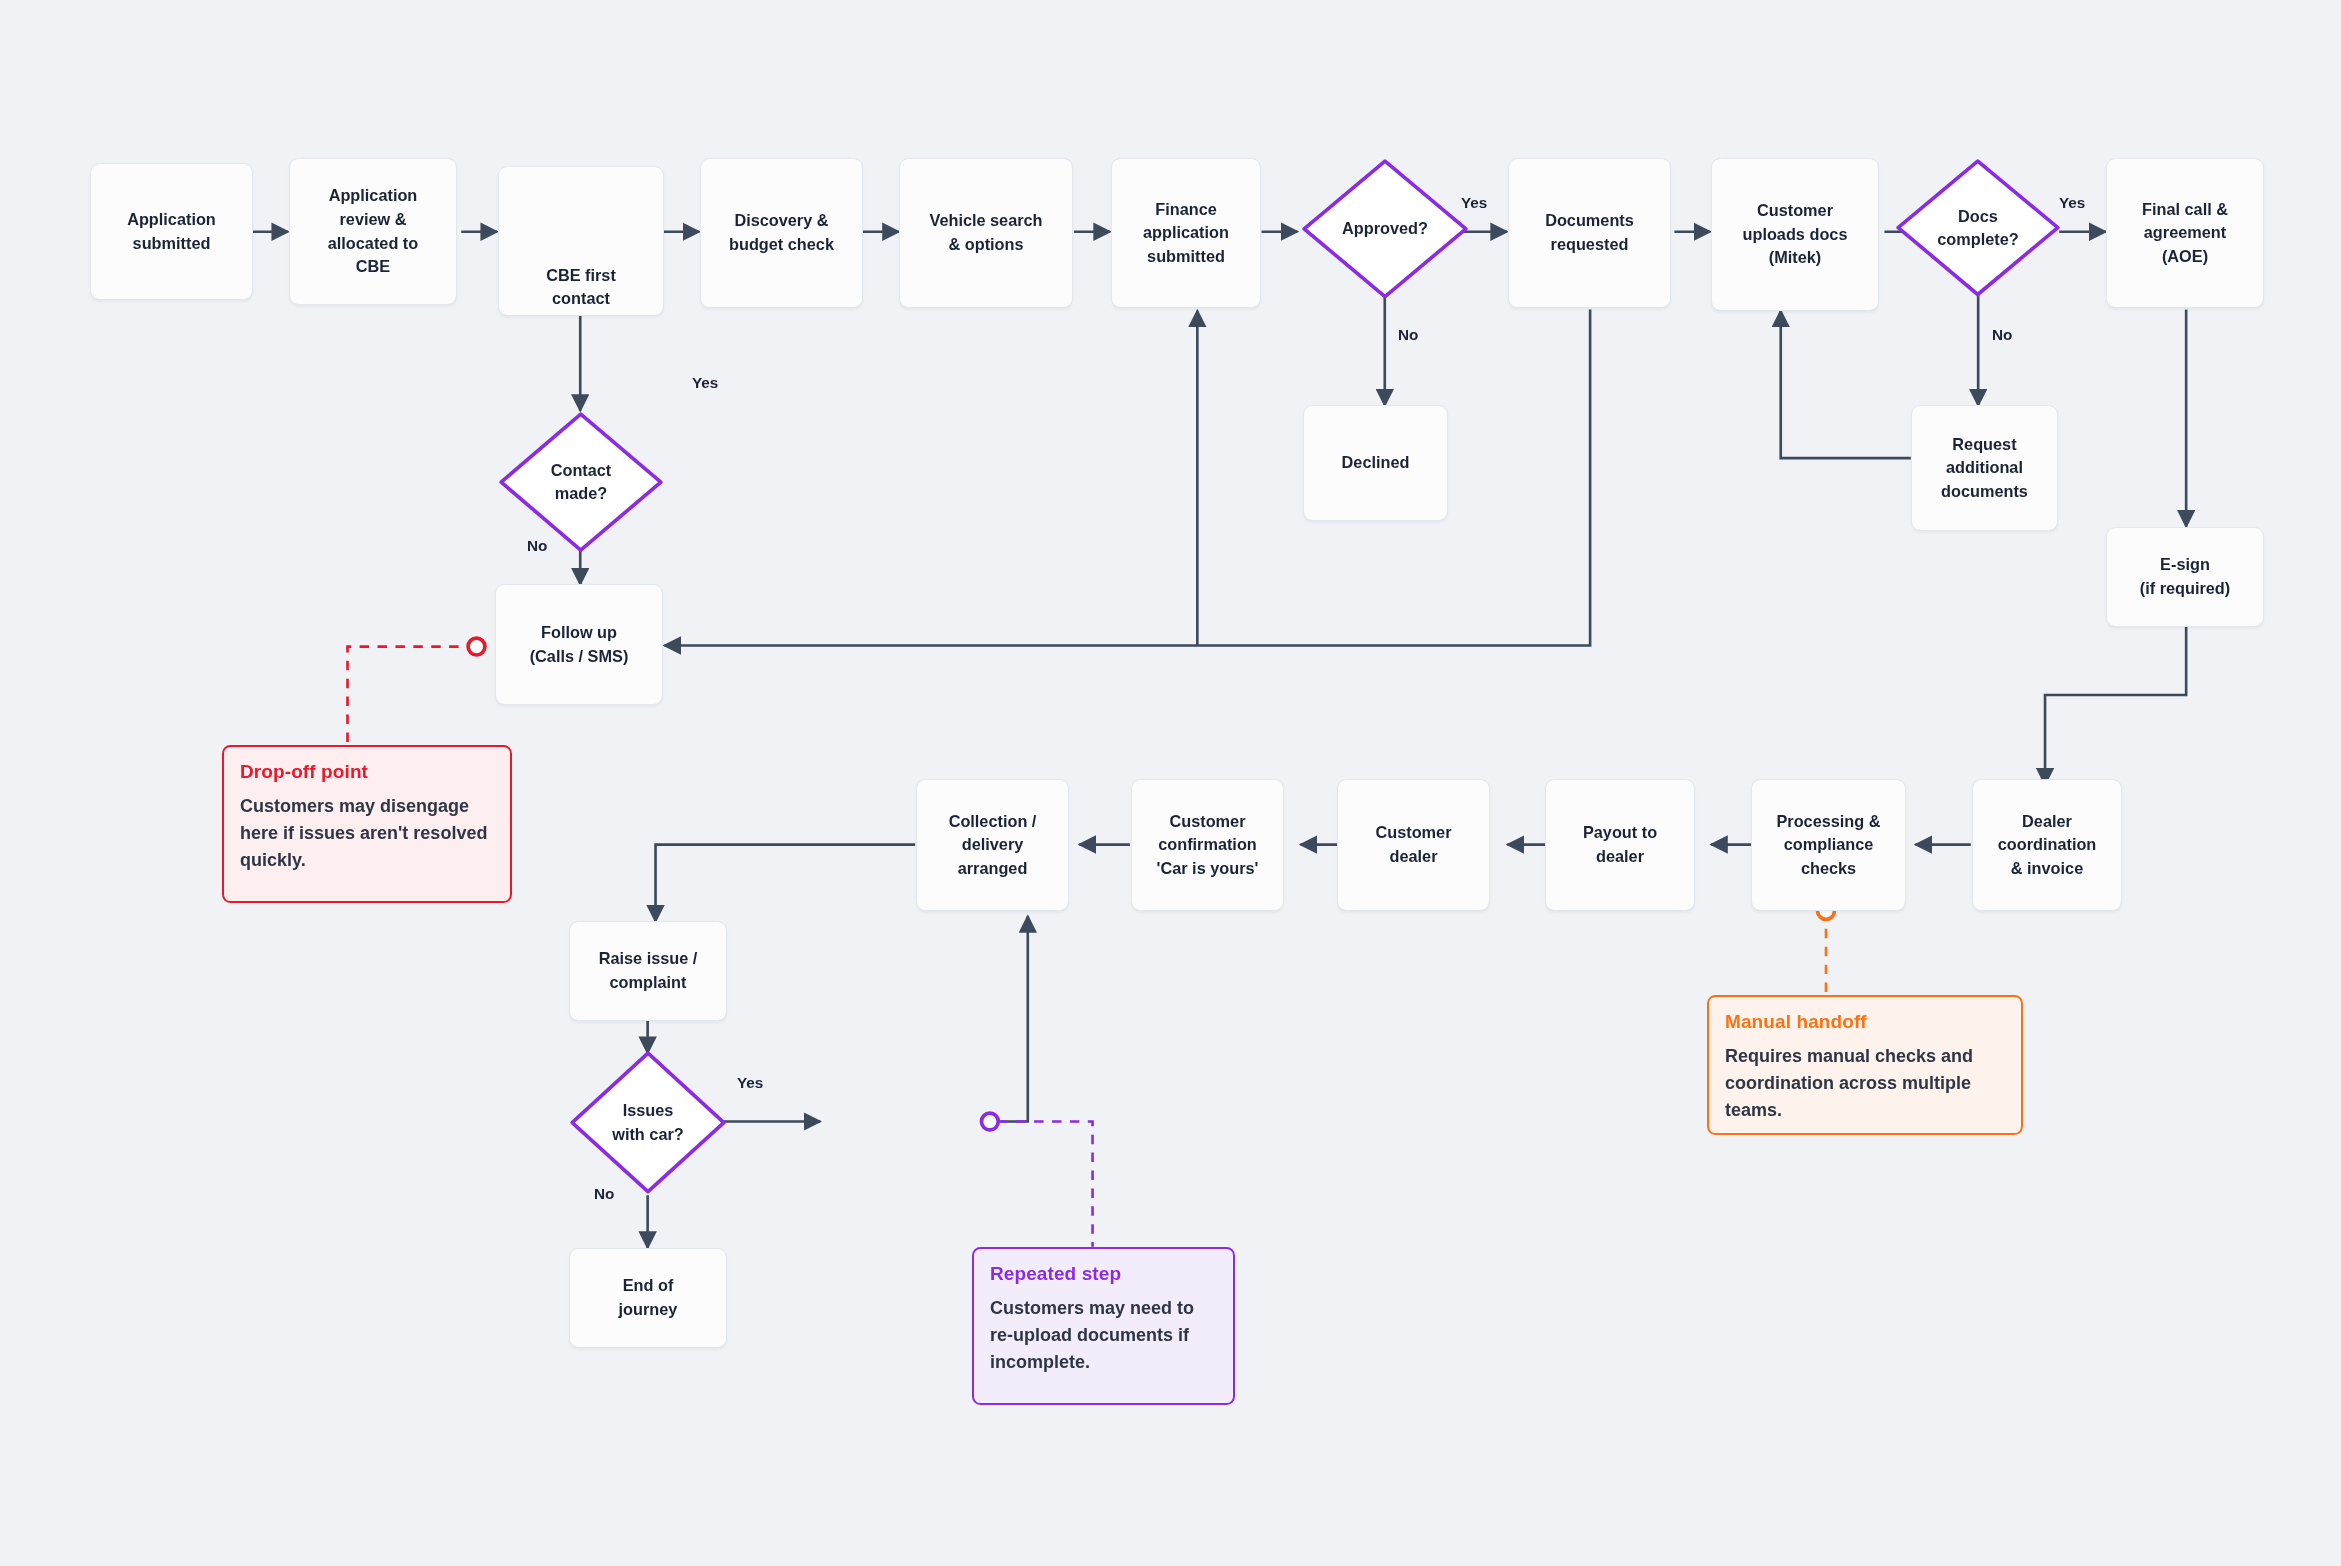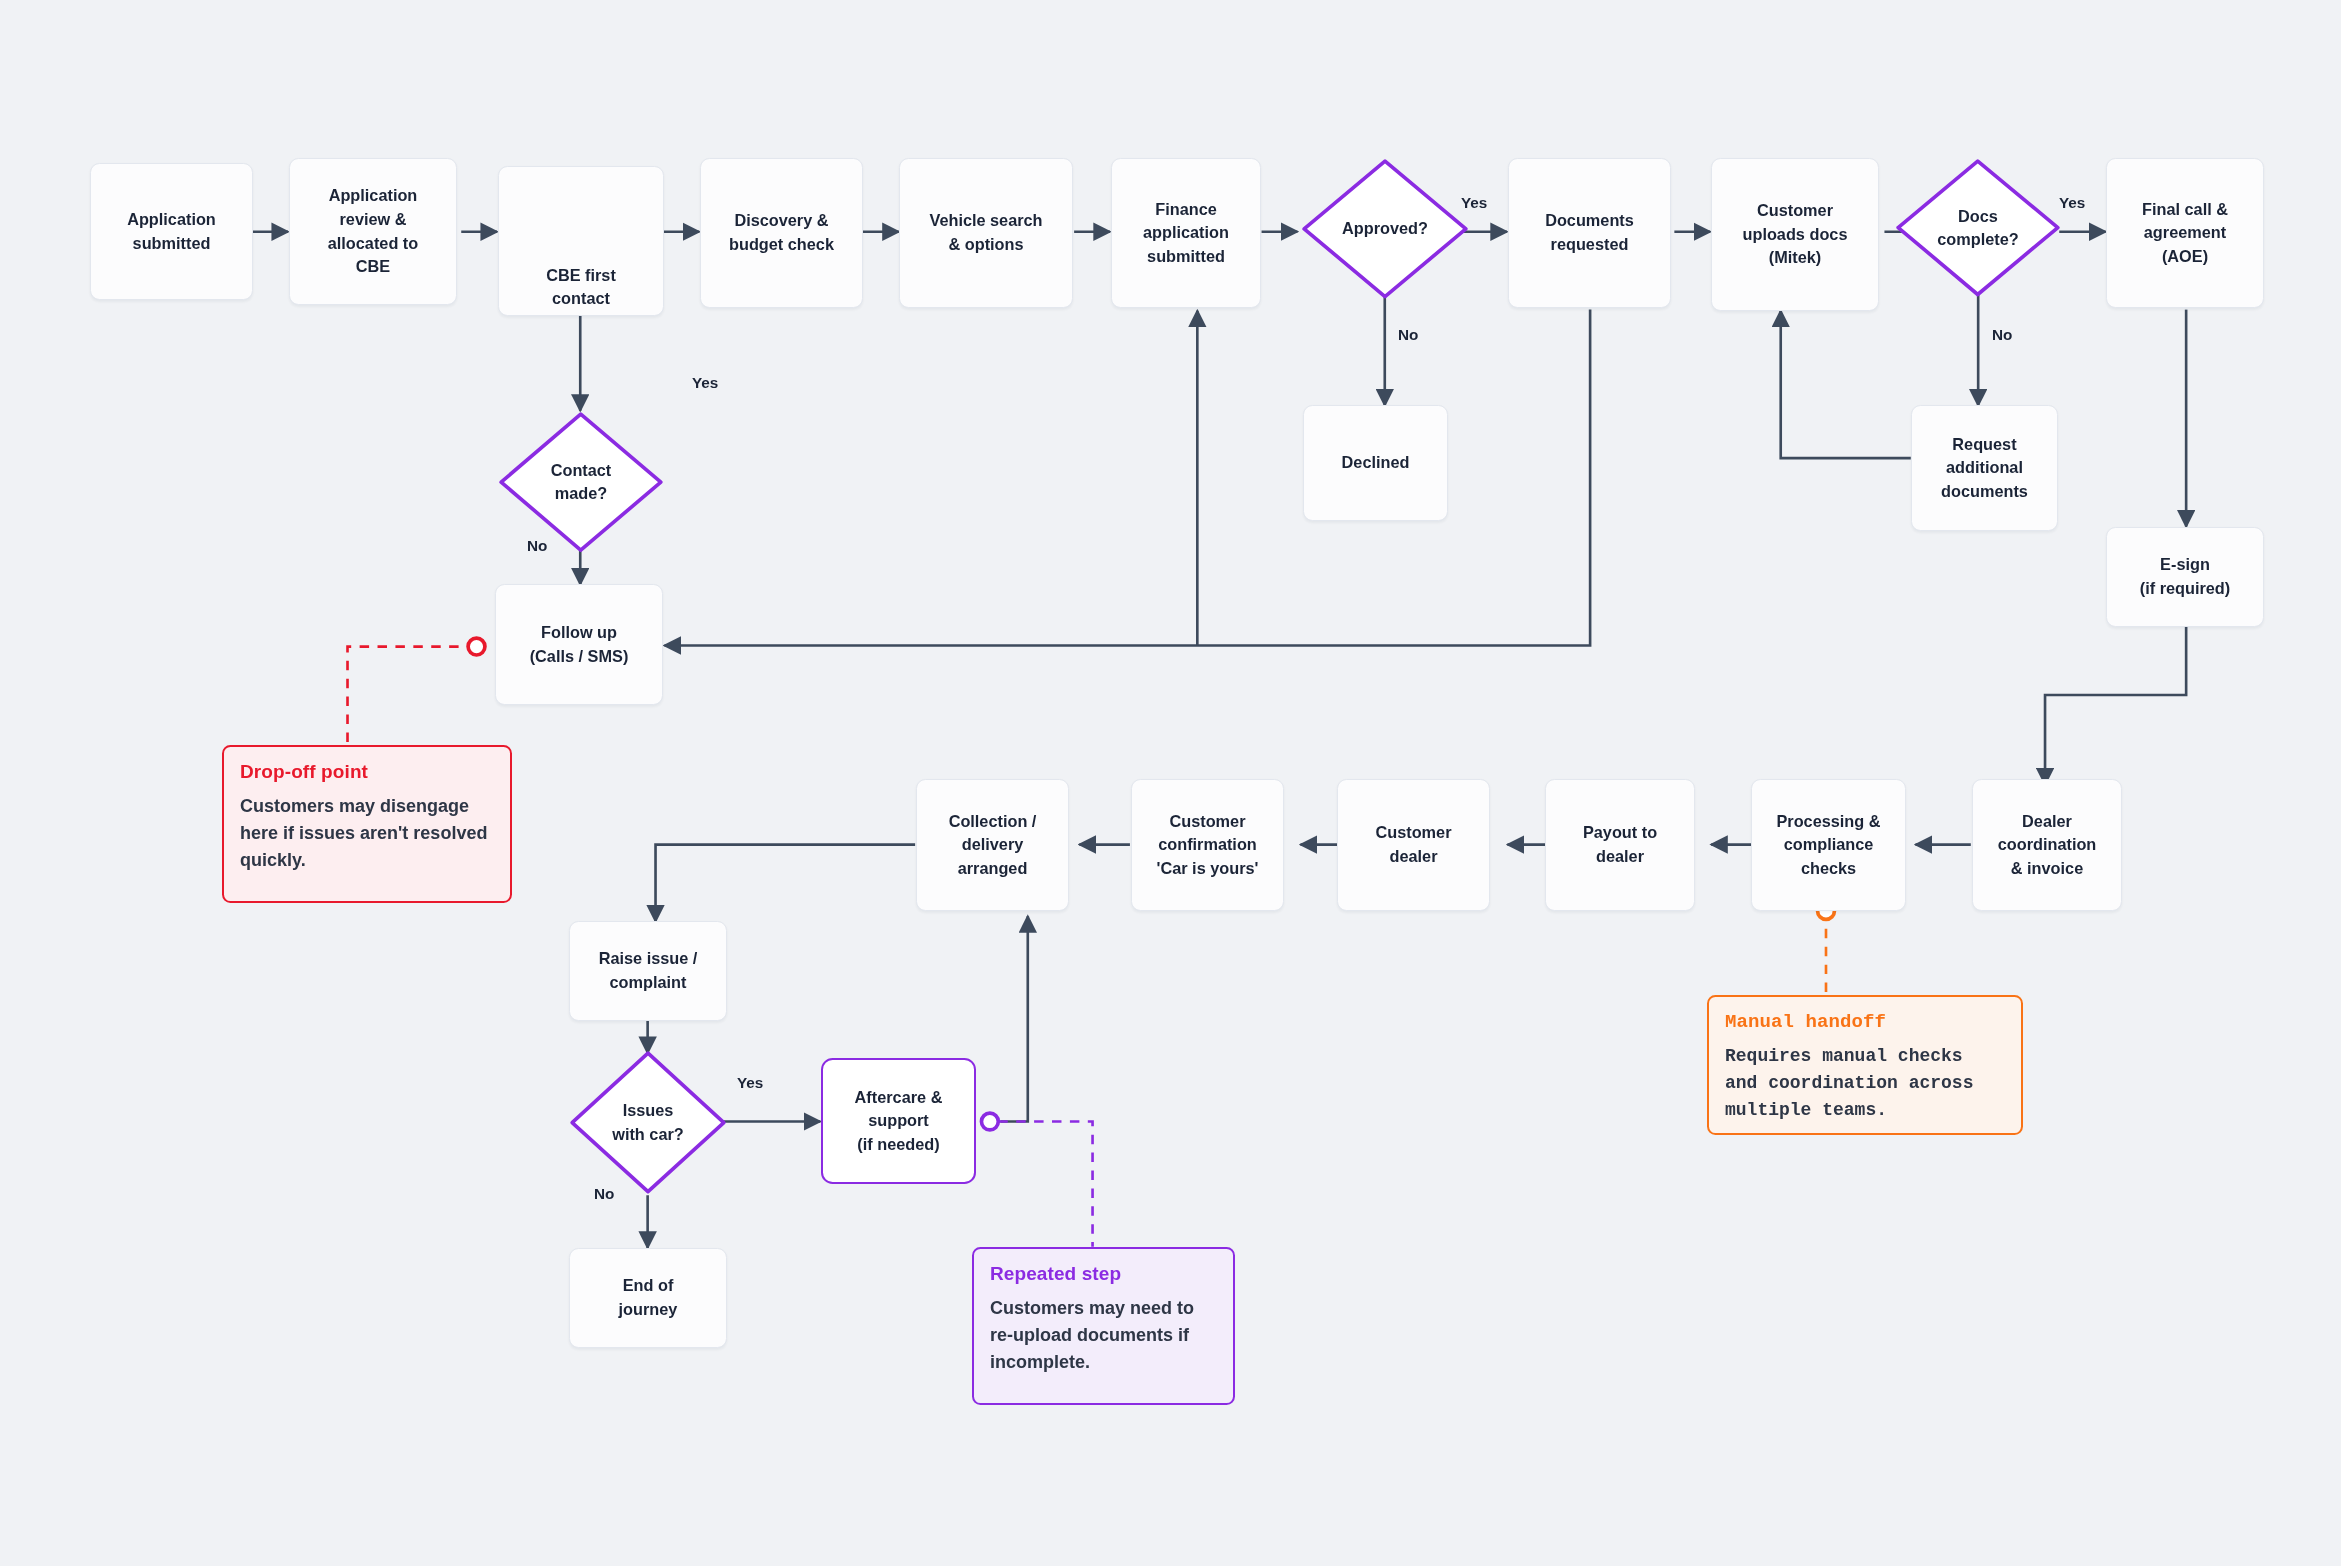--- a/index.html
+++ b/index.html
@@ -87,21 +87,20 @@
     margin: 0;
   }
   .callout.drop {
     background: #fdeef0;
     border: 2.1px solid #e8192c;
   }
   .callout.drop .c-title { color: #e8192c; }
   .callout.hand {
     background: #fdf3ec;
     border: 2.1px solid #f97316;
-    font-family: Liberation Mono, monospace;
   }
   .callout.hand .c-title { color: #f97316; }
   .callout.rep {
     background: #f3edfb;
     border: 2.1px solid #8b2be2;
   }
   .callout.rep .c-title { color: #8b2be2; }
   .edge-label {
     position: absolute;
     font-size: 15.3px;
@@ -314,25 +313,20 @@
   </div>
 
   <div class="diamond-wrap" style="left:569px;top:1050px;width:158px;height:145px;">
     <svg class="diamond-shape" viewBox="0 0 300 275">
       <polygon points="150,6 294,138 150,269 6,138" fill="#ffffff" stroke="#8b2be2" stroke-width="7" stroke-linejoin="round"></polygon>
     </svg>
     <span class="diamond-label" style="white-space:pre-line">Issues
 with car?</span>
   </div>
 
-  <div class="node proc accent" style="left:821px;top:1058px;width:155px;height:126px;">
-    <span style="white-space:pre-line">Aftercare &amp;
-support
-(if needed)</span>
-  </div>
 
   <div class="node proc" style="left:569px;top:1248px;width:158px;height:100px;">
     <span style="white-space:pre-line">End of
 journey</span>
   </div>
 
   <span class="edge-label" style="left:692px;top:374px;">Yes</span>
   <span class="edge-label" style="left:527px;top:537px;">No</span>
   <span class="edge-label" style="left:1461px;top:194px;">Yes</span>
   <span class="edge-label" style="left:1398px;top:326px;">No</span>

